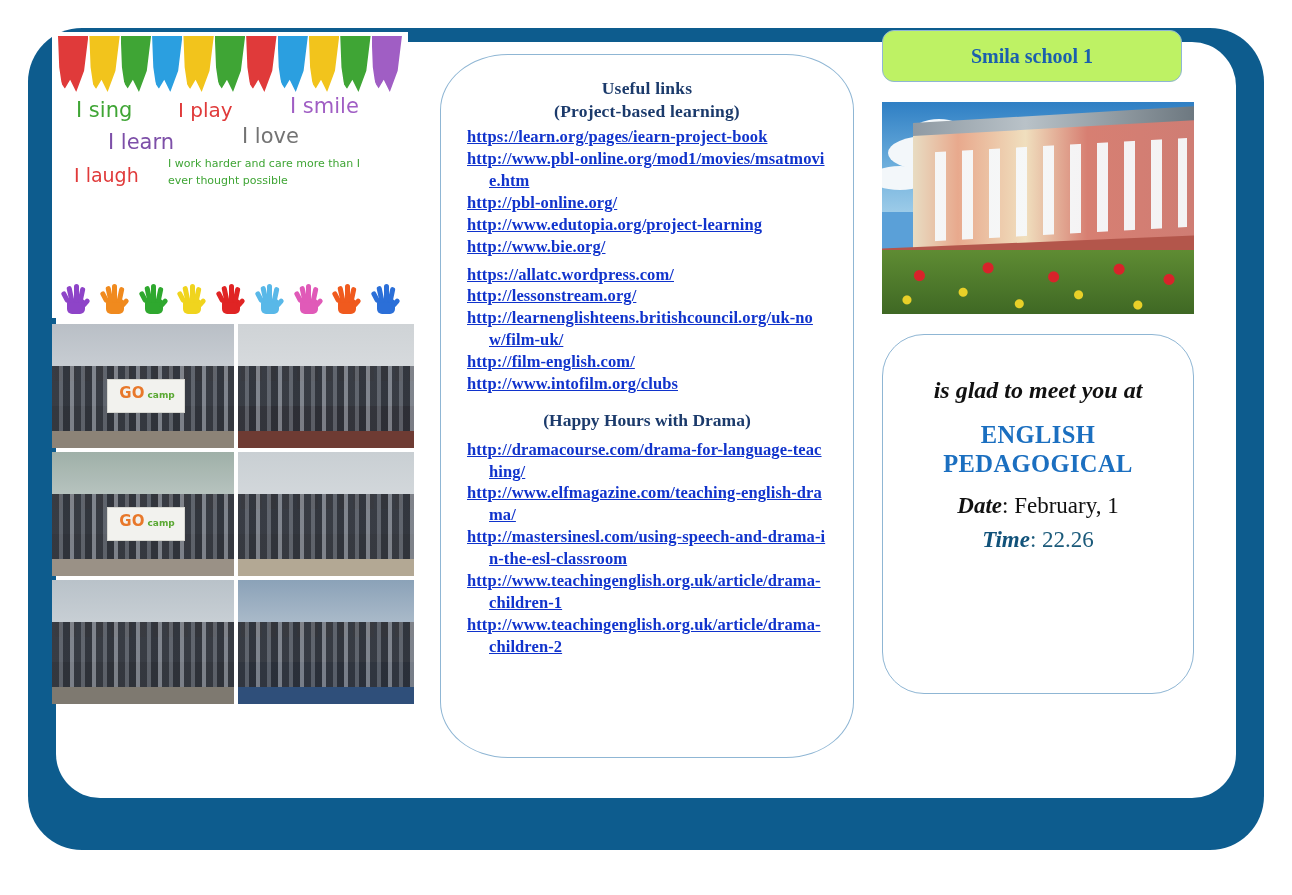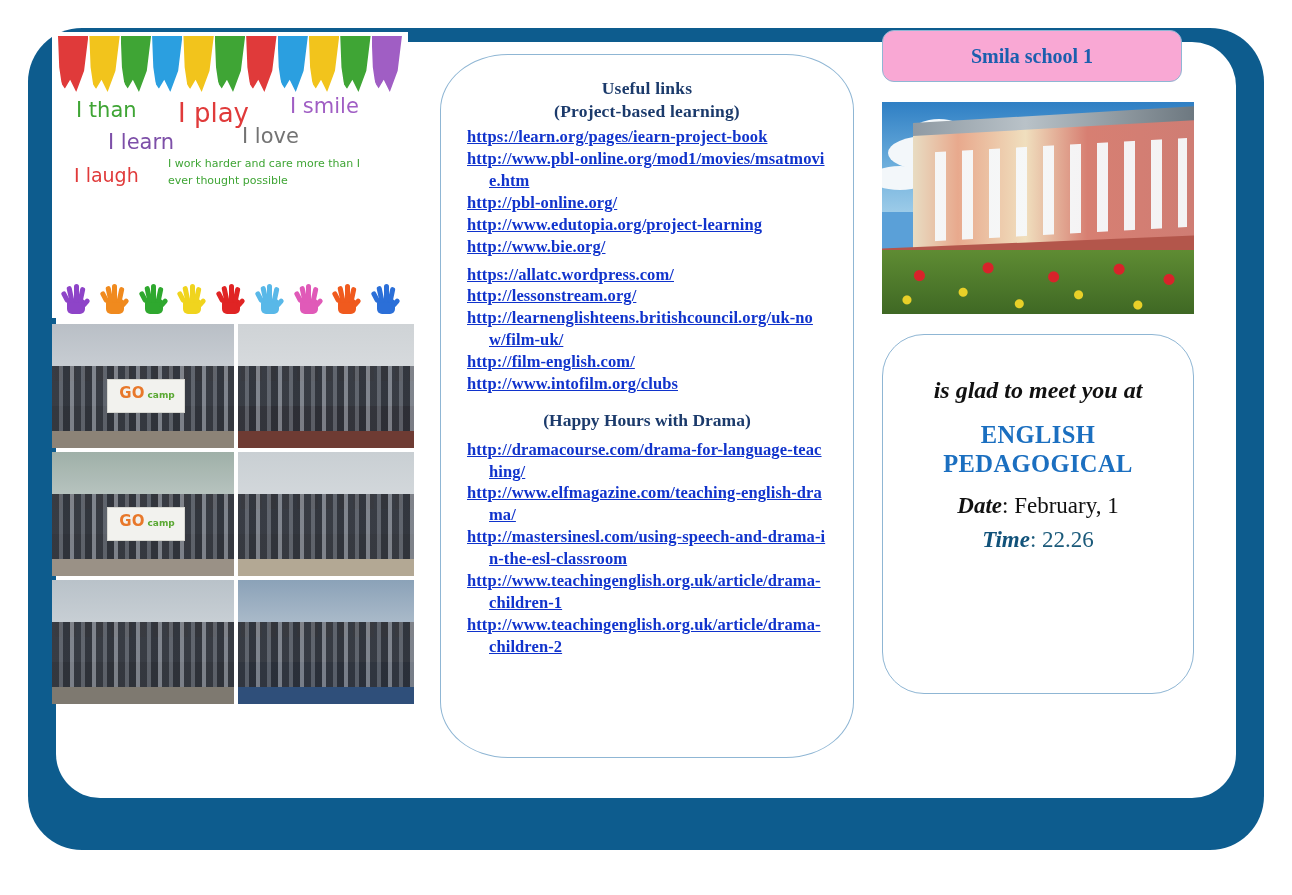--- a/index.html
+++ b/index.html
@@ -30,21 +30,21 @@
   .col-right{position:absolute;left:842px;top:4px;width:318px;}
 
   
   .poster{width:356px;height:286px;background:#fff;position:relative;overflow:hidden;}
   .brush-row{position:absolute;left:6px;top:4px;width:344px;height:56px;display:flex;gap:1px;}
   .brush{flex:1;height:100%;border-radius:0 0 42% 46%;
          clip-path:polygon(0 0,100% 0,86% 62%,60% 100%,40% 78%,16% 100%,4% 56%);}
   .slogans{position:absolute;left:0;top:58px;width:356px;height:110px;}
   .sl{position:absolute;font-family:"DejaVu Sans",sans-serif;font-weight:400;white-space:nowrap;}
   .sl1{left:24px;top:8px;font-size:21px;color:#3fa535;}
-  .sl2{left:126px;top:8px;font-size:26px;color:#e03a3a;}
+  .sl2{left:126px;top:8px;font-size:20px;color:#e03a3a;}
   .sl3{left:238px;top:4px;font-size:21px;color:#a05ec4;}
   .sl4{left:56px;top:40px;font-size:21px;color:#7d4fa8;}
   .sl5{left:190px;top:34px;font-size:21px;color:#737373;}
   .sl6{left:22px;top:74px;font-size:19px;color:#e03a3a;}
   .sl7{left:116px;top:66px;font-size:11px;color:#3fa535;line-height:1.5;white-space:normal;width:210px;}
   .iamateacher{position:absolute;left:0;top:160px;width:356px;text-align:center;
     font-family:"DejaVu Sans",sans-serif;font-weight:700;font-size:34px;color:#2b8fd6;
     letter-spacing:4px;line-height:1.22;
     text-shadow:0 0 1px #1a6fae, 1px 1px 0 rgba(26,111,174,.45);}
   .hands{position:absolute;left:10px;top:248px;width:338px;height:34px;display:flex;justify-content:space-between;align-items:flex-end;}
@@ -81,21 +81,21 @@
   .lp-sub{text-align:center;font-weight:700;font-size:17.5px;color:#1b3a6b;line-height:1.34;margin-top:16px;}
   .lp-sub.tight{margin-top:14px;}
   .lnk{display:block;font-weight:700;font-size:16.5px;color:#1033cc;text-decoration:underline;
        line-height:1.33;text-indent:0;padding-left:22px;text-indent:-22px;word-break:break-all;letter-spacing:.1px;}
   .lnk-group{margin-top:2px;}
   .gap-sm{height:4px;}
 
   
   .school-badge{
     width:300px;height:52px;box-sizing:border-box;
-    border:1.6px solid #8fb6d4;border-radius:12px;background:#f9a8d4;
+    border:1.6px solid #8fb6d4;border-radius:12px;background:#bef264;
     display:flex;align-items:center;justify-content:center;
     font-weight:700;font-size:20px;color:#1b5fae;
   }
   .school-photo{margin-top:20px;width:312px;height:212px;position:relative;overflow:hidden;background:#5aa0d8;}
   .sp-sky{position:absolute;left:0;top:0;right:0;height:52%;
     background:linear-gradient(180deg,#2f7fc4 0%,#6fb0dd 60%,#9ccbe8 100%);}
   .sp-cloud{position:absolute;background:#f3f7fa;border-radius:50%;filter:blur(.4px);}
   .sp-bldg{position:absolute;left:10%;top:16%;right:0;height:56%;
     background:linear-gradient(90deg,#e8dcc2 0%,#e8a98d 16%,#f0dfbe 40%,#d77f72 62%,#cf7d74 100%);
     transform:skewY(-3.2deg);transform-origin:left bottom;}
@@ -154,21 +154,21 @@
             <div class="brush" style="background: rgb(43, 159, 224);"></div>
             <div class="brush" style="background: rgb(242, 196, 28);"></div>
             <div class="brush" style="background: rgb(63, 165, 53);"></div>
             <div class="brush" style="background: rgb(224, 58, 58);"></div>
             <div class="brush" style="background: rgb(43, 159, 224);"></div>
             <div class="brush" style="background: rgb(242, 196, 28);"></div>
             <div class="brush" style="background: rgb(63, 165, 53);"></div>
             <div class="brush" style="background: rgb(160, 94, 196);"></div>
           </div>
         <div class="slogans">
-          <div class="sl sl1">I than</div>
+          <div class="sl sl1">I sing</div>
           <div class="sl sl2">I play</div>
           <div class="sl sl3">I smile</div>
           <div class="sl sl4">I learn</div>
           <div class="sl sl5">I love</div>
           <div class="sl sl6">I laugh</div>
           <div class="sl sl7">I work harder and care more than I ever thought possible</div>
         </div>
         <div class="hands" id="handsRow">
             <div class="hand" style="color: rgb(142, 68, 200); background: transparent;">
               <i style="background:#8e44c8"></i>

